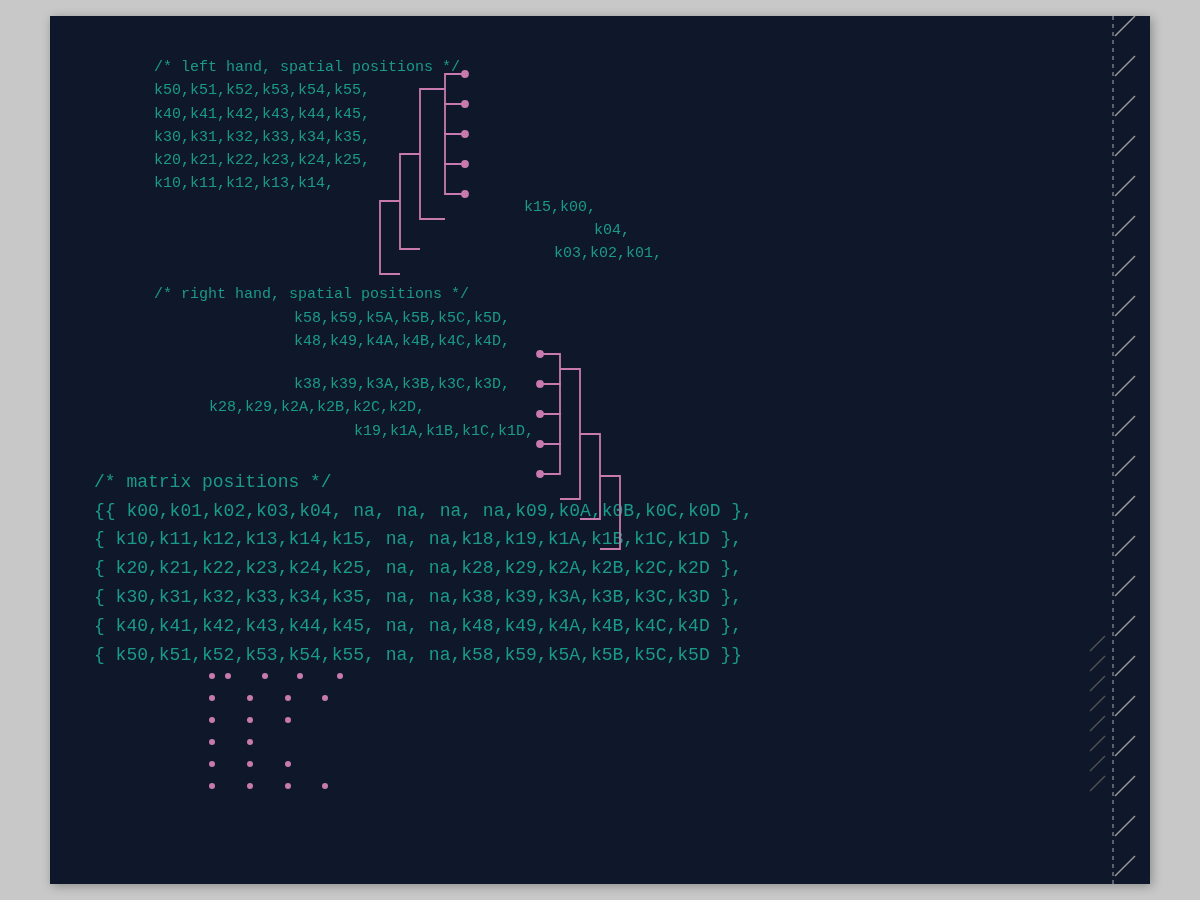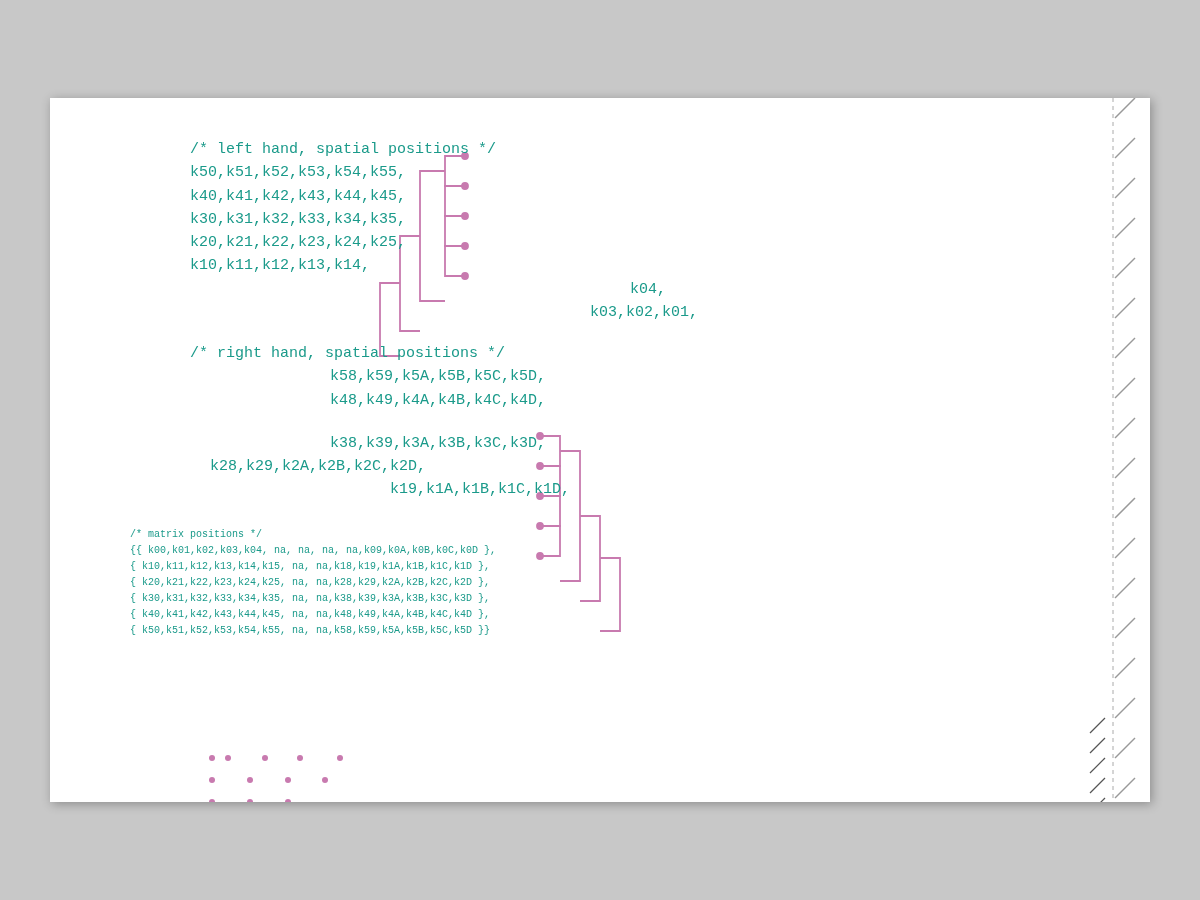--- a/index.html
+++ b/index.html
@@ -7,42 +7,42 @@
       width: 1200px;
       height: 900px;
       background: #c8c8c8;
       overflow: hidden;
       display: flex;
       align-items: center;
       justify-content: center;
     }
     .page {
       width: 1100px;
-      height: 704px;
-      background: #ffffff;
+      height: 868px;
+      background: #0f172a;
       position: relative;
       box-shadow: 2px 2px 10px rgba(0,0,0,0.3);
-      padding: 30px 60px 30px 80px;
+      padding: 30px 60px 30px 44px;
       overflow: hidden;
     }
     .code-section {
       font-family: 'Courier New', Courier, monospace;
       font-size: 15px;
       line-height: 1.55;
       color: #1a9a8a;
       position: relative;
     }
     .comment {
       color: #1a9a8a;
     }
     .indent1 { margin-left: 60px; }
     .matrix-section {
       margin-top: 30px;
       font-family: 'Courier New', Courier, monospace;
-      font-size: 10px;
+      font-size: 18px;
       line-height: 1.6;
       color: #1a9a8a;
     }
     .matrix-comment {
       color: #1a9a8a;
     }
     
     .svg-overlay {
       position: absolute;
       top: 0;
@@ -161,32 +161,33 @@
 
   <div class="code-section" style="margin-top: 10px;">
     <div class="indent1">
       <span class="comment">/* left hand, spatial positions */</span>
     </div>
     <div class="indent1">k50,k51,k52,k53,k54,k55,</div>
     <div class="indent1">k40,k41,k42,k43,k44,k45,</div>
     <div class="indent1">k30,k31,k32,k33,k34,k35,</div>
     <div class="indent1">k20,k21,k22,k23,k24,k25,</div>
     <div class="indent1">k10,k11,k12,k13,k14,</div>
+    <div style="margin-left:430px;">k15,k00,</div>
     <div style="margin-left:500px;">k04,</div>
     <div style="margin-left:460px;">k03,k02,k01,</div>
   </div>
 
   <div class="code-section" style="margin-top: 18px;">
     <div class="indent1">
       <span class="comment">/* right hand, spatial positions */</span>
     </div>
     <div style="margin-left:200px;">k58,k59,k5A,k5B,k5C,k5D,</div>
     <div style="margin-left:200px;">k48,k49,k4A,k4B,k4C,k4D,</div>
     <div style="margin-left:200px;margin-top:20px;">k38,k39,k3A,k3B,k3C,k3D,</div>
-    <div style="margin-left:80px;">k28,k29,k2A,k2B,k2C,k2D,</div>
+    <div style="margin-left:115px;">k28,k29,k2A,k2B,k2C,k2D,</div>
     <div style="margin-left:260px;">k19,k1A,k1B,k1C,k1D,</div>
   </div>
 
   <div class="matrix-section" style="margin-top: 25px;">
     <div>
       <span class="matrix-comment">/* matrix positions */</span>
     </div>
     <div>{{ k00,k01,k02,k03,k04, na, na,   na, na,k09,k0A,k0B,k0C,k0D },</div>
     <div> { k10,k11,k12,k13,k14,k15, na,   na,k18,k19,k1A,k1B,k1C,k1D },</div>
     <div> { k20,k21,k22,k23,k24,k25, na,   na,k28,k29,k2A,k2B,k2C,k2D },</div>

